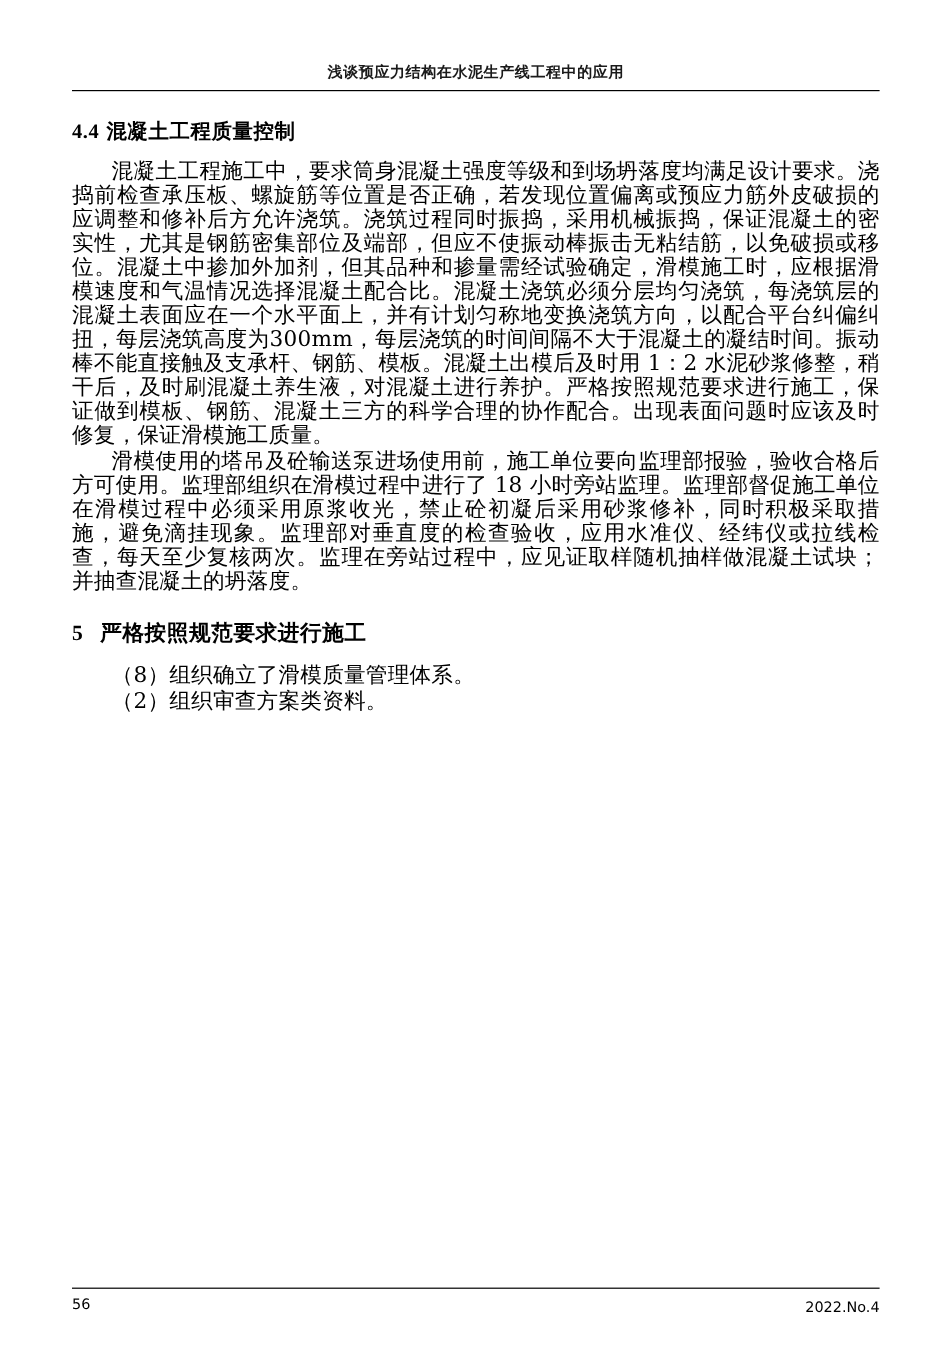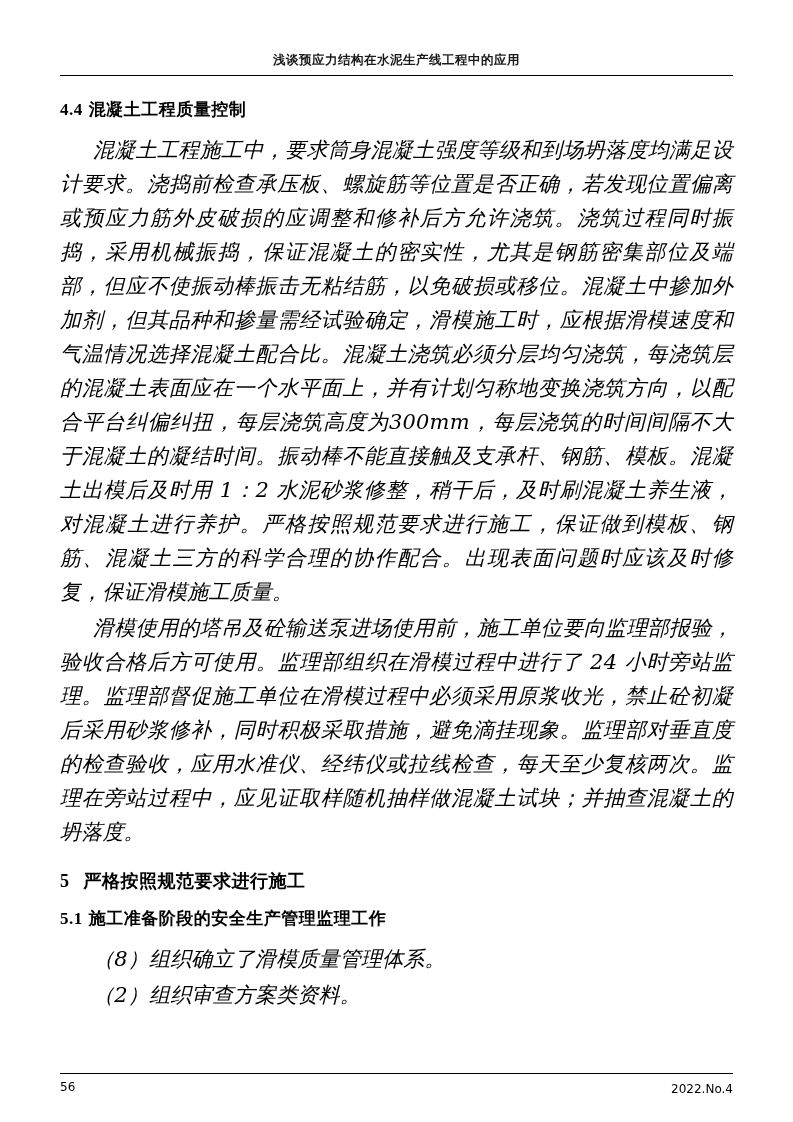--- a/index.html
+++ b/index.html
@@ -50,28 +50,27 @@
     margin-top: 20px;
     margin-bottom: 14px;
   }
   h2.section.big .num {
     margin-right: 14px;
   }
   h2.section .num {
     margin-right: 6px;
   }
   p.body {
-    font-size: 21px;
-    line-height: 34px;
+    font-size: 18px;
+    line-height: 20px;
     margin: 0 0 2px 0;
     text-align: justify;
     text-justify: inter-ideograph;
     text-indent: 33px;
     letter-spacing: 0.2px;
-    font-style: italic;
   }
   .footer {
     position: absolute;
     left: 60px;
     right: 60px;
     bottom: 24px;
   }
   .footer-rule {
     border-top: 1.4px solid #000;
     margin-bottom: 6px;
@@ -99,29 +98,26 @@
 <div class="page">
   <div class="page-inner">
 
     <div class="running-head">浅谈预应力结构在水泥生产线工程中的应用</div>
     <div class="head-rule"></div>
 
     <h2 class="section">
       <span class="num">4.4</span><span>混凝土工程质量控制</span>
     </h2>
     <p class="body">混凝土工程施工中，要求筒身混凝土强度等级和到场坍落度均满足设计要求。浇捣前检查承压板、螺旋筋等位置是否正确，若发现位置偏离或预应力筋外皮破损的应调整和修补后方允许浇筑。浇筑过程同时振捣，采用机械振捣，保证混凝土的密实性，尤其是钢筋密集部位及端部，但应不使振动棒振击无粘结筋，以免破损或移位。混凝土中掺加外加剂，但其品种和掺量需经试验确定，滑模施工时，应根据滑模速度和气温情况选择混凝土配合比。混凝土浇筑必须分层均匀浇筑，每浇筑层的混凝土表面应在一个水平面上，并有计划匀称地变换浇筑方向，以配合平台纠偏纠扭，每层浇筑高度为300mm，每层浇筑的时间间隔不大于混凝土的凝结时间。振动棒不能直接触及支承杆、钢筋、模板。混凝土出模后及时用 1：2 水泥砂浆修整，稍干后，及时刷混凝土养生液，对混凝土进行养护。严格按照规范要求进行施工，保证做到模板、钢筋、混凝土三方的科学合理的协作配合。出现表面问题时应该及时修复，保证滑模施工质量。</p>
-    <p class="body">滑模使用的塔吊及砼输送泵进场使用前，施工单位要向监理部报验，验收合格后方可使用。监理部组织在滑模过程中进行了 24 小时旁站监理。监理部督促施工单位在滑模过程中必须采用原浆收光，禁止砼初凝后采用砂浆修补，同时积极采取措施，避免滴挂现象。监理部对垂直度的检查验收，应用水准仪、经纬仪或拉线检查，每天至少复核两次。监理在旁站过程中，应见证取样随机抽样做混凝土试块；并抽查混凝土的坍落度。</p>
+    <p class="body">滑模使用的塔吊及砼输送泵进场使用前，施工单位要向监理部报验，验收合格后方可使用。监理部组织在滑模过程中进行了 18 小时旁站监理。监理部督促施工单位在滑模过程中必须采用原浆收光，禁止砼初凝后采用砂浆修补，同时积极采取措施，避免滴挂现象。监理部对垂直度的检查验收，应用水准仪、经纬仪或拉线检查，每天至少复核两次。监理在旁站过程中，应见证取样随机抽样做混凝土试块；并抽查混凝土的坍落度。</p>
 
     <h2 class="section big">
       <span class="num">5</span><span>严格按照规范要求进行施工</span>
     </h2>
 
-    <h2 class="section">
-      <span class="num">5.1</span><span>施工准备阶段的安全生产管理监理工作</span>
-    </h2>
     <p class="body">（8）组织确立了滑模质量管理体系。</p>
     <p class="body">（2）组织审查方案类资料。</p>
 
   </div>
 
   <div class="footer">
     <div class="footer-rule"></div>
     <div class="footer-row">
       <div class="footer-page">56</div>
       <div class="footer-issue">2022.No.4</div>

